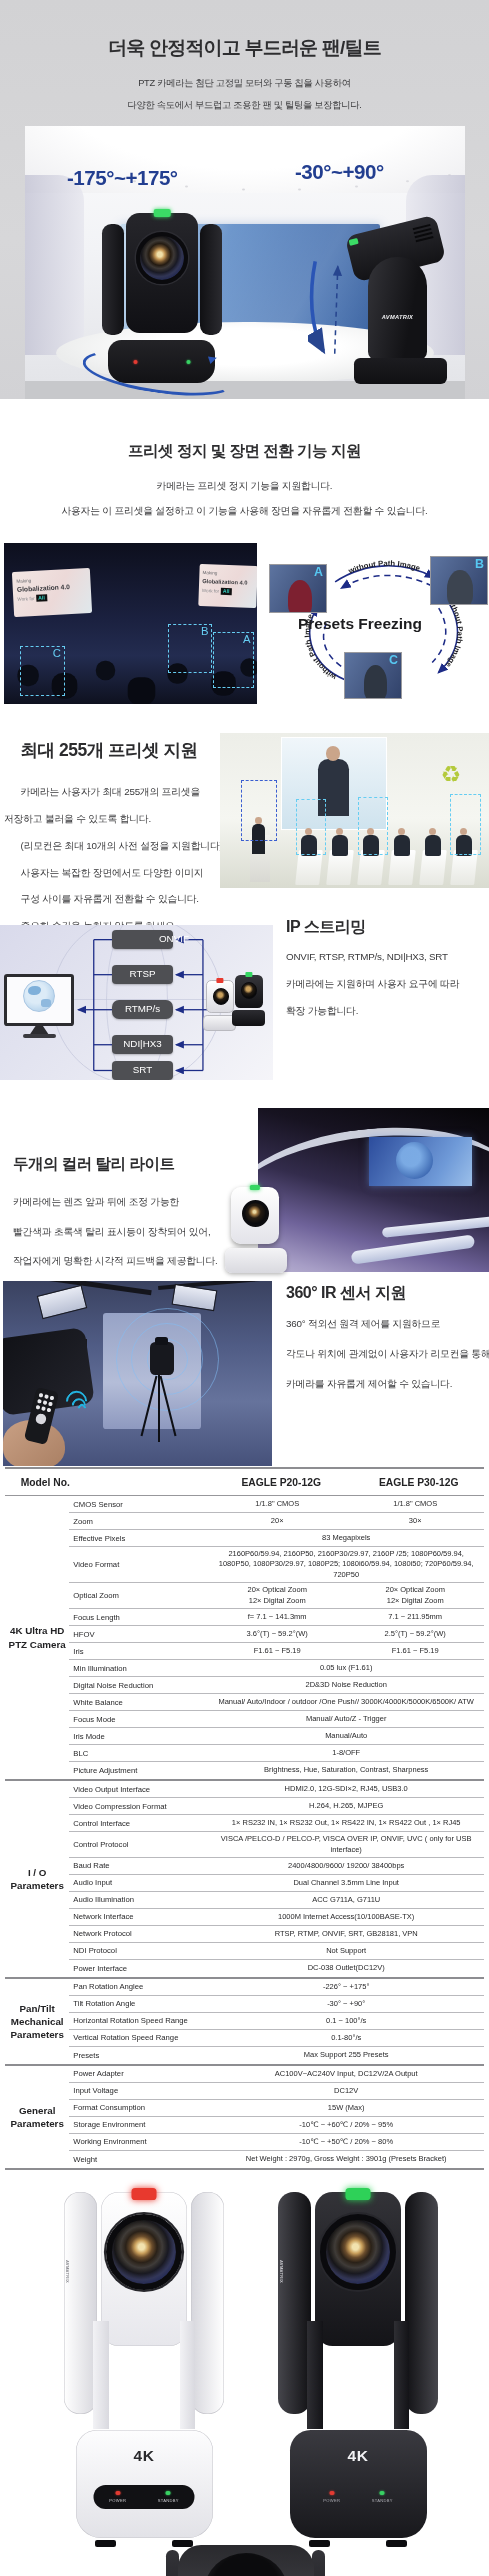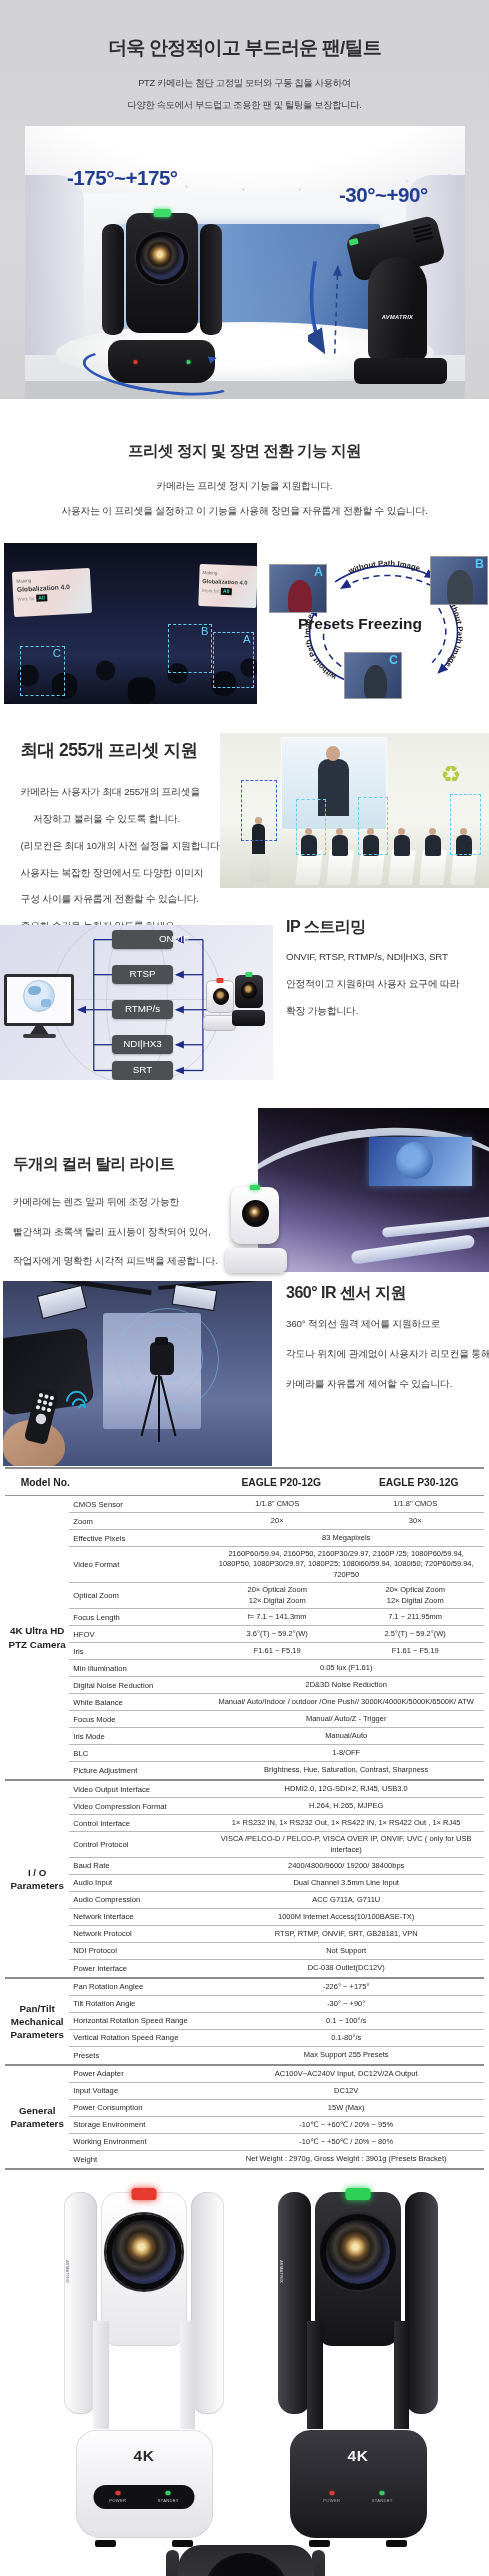--- a/index.html
+++ b/index.html
@@ -17,21 +17,21 @@
   .bn-dots { position:absolute; top:47px; left:62px; width:3.1px; height:2.1px; border-radius:50%; background:#dedee1;
              box-shadow:46px 7.2px #dcdce0, 98px 12.4px #dadade, 155px 15.5px #d9d9dd, 211px 15.5px #d9d9dd, 268px 12.4px #dadade, 319px 7.2px #dcdce0, 361px 1px #dedee2; }
   .bn-wall-l { position:absolute; left:0; top:49px; width:59px; height:180px; border-radius:0 26px 23px 0; background:linear-gradient(90deg,#c3c3d4,#e6e6ee); opacity:.8; }
   .bn-wall-r { position:absolute; right:0; top:49px; width:59px; height:180px; border-radius:26px 0 0 23px; background:linear-gradient(-90deg,#c3c3d4,#e6e6ee); opacity:.8; }
   .bn-screen { position:absolute; left:95px; top:98px; width:260px; height:111px; border-radius:2.1px;
                background:linear-gradient(100deg,#a9c9e6 0%,#6e97cc 40%,#4873b2 75%,#39619f 100%); box-shadow:0 0 9.3px rgba(90,130,190,.35); }
   .bn-screen:after { content:""; position:absolute; inset:0; background:linear-gradient(120deg,rgba(255,255,255,.35) 0%,rgba(255,255,255,0) 35%,rgba(255,255,255,.15) 70%,rgba(255,255,255,0) 100%); }
   .bn-floor { position:absolute; bottom:15.5px; left:31px; width:378px; height:62px; border-radius:50%; background:radial-gradient(ellipse at 50% 40%, #ffffff 35%, #eceded 70%, rgba(236,237,237,0) 100%); }
   .bn-strip { position:absolute; bottom:0; left:0; width:100%; height:18.5px; background:#c7c8cb; }
   .bn-angle { position:absolute; font-size:20.6px; font-weight:700; color:#223e90; letter-spacing:-0.5px; }
-  .bn-pan { left:42px; top:40px; } .bn-tilt { left:270px; top:57px;margin-left:44px; }
+  .bn-pan { left:42px; top:40px; } .bn-tilt { left:270px; top:34px; }
   
   .bn-cam1 { position:absolute; left:77px; top:87px; width:120px; height:170px; }
   .bc1-wing { position:absolute; top:11.3px; width:21.6px; height:111px; border-radius:9.3px; background:linear-gradient(90deg,#2b2b30,#101013); }
   .bc1-wing.l { left:0; } .bc1-wing.r { right:0; background:linear-gradient(-90deg,#2b2b30,#101013); }
   .bc1-head { position:absolute; left:24px; top:0; width:72px; height:120px; border-radius:13.4px; background:linear-gradient(180deg,#26262b,#101014); }
   .bc1-tally { position:absolute; left:50%; top:-3.6px; transform:translateX(-50%); width:16.5px; height:7.7px; border-radius:2.1px; background:#3bdb66; box-shadow:0 0 4.1px #3bdb66; }
   .bc1-lens { position:absolute; left:10.3px; top:18.5px; width:52px; height:52px; border-radius:50%; border:4.6px solid #0a0a0d;
               background:radial-gradient(circle at 45% 42%, #f0dfa8 0 7%, #c59755 14%, #6a4e2c 22%, #241b12 31%, #3d3833 40%, #14120f 52%, #2c2b30 63%, #0a0a0e 78%);
               box-shadow:0 0 0 1.5px #2c2c32, inset -3.1px -5.2px 8.2px rgba(70,90,200,.35); }
   .bc1-base { position:absolute; bottom:0; left:6.2px; width:107px; height:43px; border-radius:13.4px 13.4px 17.5px 17.5px; background:linear-gradient(180deg,#232327,#121215); }
@@ -312,21 +312,21 @@
     </div>
     <div class="thumb" style="left:76px; top:97px; width:58px; height:47px;">
       <div class="th-fig" style="left:18.5px; top:12.4px; width:23px; height:36px; background:#2e3642;"></div>
       <span>C</span>
     </div>
     <div class="pd-center">Presets Freezing</div>
   </div>
 
   <div class="left-title" style="left:20.6px; top:738px; font-size:17.5px;">최대 255개 프리셋 지원</div>
   <div class="body-line" style="left:20.6px; top:786px;">카메라는 사용자가 최대 255개의 프리셋을</div>
-  <div class="body-line" style="left:33px; top:813px;">저장하고 불러올 수 있도록 합니다.</div>
+  <div class="body-line" style="left:4px; top:813px;">저장하고 불러올 수 있도록 합니다.</div>
   <div class="body-line" style="left:20.6px; top:840px;">(리모컨은 최대 10개의 사전 설정을 지원합니다).</div>
   <div class="body-line" style="left:20.6px; top:867px;">사용자는 복잡한 장면에서도 다양한 이미지</div>
   <div class="body-line" style="left:20.6px; top:893px;">구성 사이를 자유롭게 전환할 수 있습니다.</div>
   <div class="body-line" style="left:20.6px; top:920px;">중요한 순간을 놓치지 않도록 하세요.</div>
 
   <div class="p255-photo">
     <div class="p255-screen">
       <div class="p255-fig" style="left:36px; top:20.6px; width:31px; height:57px; border-radius:10.3px 10.3px 0 0;"></div>
       <div class="p255-fig" style="left:44px; top:8.2px; width:14.4px; height:14.4px; border-radius:50%; background:#caa58a;"></div>
     </div>
@@ -373,21 +373,21 @@
           <path d="M394,96 H342" marker-end="url(#ahl)"></path>
           <path d="M394,164 H342" marker-end="url(#ahl)"></path>
           <path d="M394,232 H342" marker-end="url(#ahl)"></path>
           <path d="M394,282 H342" marker-end="url(#ahl)"></path>
         <path d="M182,164 H152" marker-end="url(#ahl)"></path>
         <path d="M430,164 H394"></path>
       </g>
     </svg>
     <div class="pbox" style="top:5.2px;padding-left:47px;">ONVIF</div>
     <div class="pbox" style="top:40px;">RTSP</div>
-    <div class="pbox" style="top:75px;">RTMP/s</div>
+    <div class="pbox" style="top:75px;border-radius:7px;">RTMP/s</div>
     <div class="pbox" style="top:110px;">NDI|HX3</div>
     <div class="pbox" style="top:136px;">SRT</div>
     <div class="monitor">
         <div class="m-scr">
           <div class="m-glb"></div>
         </div>
       </div>
     <div class="m-stand"></div>
     <div class="m-foot"></div>
     <div class="mini-cam mini-w" style="left:206px; top:55px;">
@@ -400,21 +400,21 @@
     <div class="mini-cam mini-b" style="left:235px; top:50px;">
       <div class="mc-head">
           <div class="mc-tly" style="background:#35d662;"></div>
           <div class="mc-lens"></div>
         </div>
       <div class="mc-base"></div>
     </div>
   </div>
   <div class="left-title" style="left:286px; top:917px; font-size:16px;">IP 스트리밍</div>
   <div class="body-line" style="left:286px; top:951px;">ONVIF, RTSP, RTMP/s, NDI|HX3, SRT</div>
-  <div class="body-line" style="left:286px; top:978px;">안정적이고 지원하며 사용자 요구에 따라</div>
+  <div class="body-line" style="left:286px; top:978px;">카메라에는 지원하며 사용자 요구에 따라</div>
   <div class="body-line" style="left:286px; top:1005px;">확장 가능합니다.</div>
 
   <div class="left-title" style="left:13px; top:1154px; font-size:15.5px;">두개의 컬러 탈리 라이트</div>
   <div class="body-line" style="left:13px; top:1196px;">카메라에는 렌즈 앞과 뒤에 조정 가능한</div>
   <div class="body-line" style="left:13px; top:1226px;">빨간색과 초록색 탈리 표시등이 장착되어 있어,</div>
   <div class="body-line" style="left:13px; top:1255px;">작업자에게 명확한 시각적 피드백을 제공합니다.</div>
   <div class="tally-photo">
     <div class="tp-arc"></div>
     <div class="tp-screen"></div>
     <div class="tp-earth"></div>
@@ -658,21 +658,21 @@
             </div>
             <div class="s-row">
               <div class="s-label">Audio Input</div>
               <div class="s-vals">
                 <div class="s-v">
                   <div>Dual Channel 3.5mm Line Input</div>
                 </div>
               </div>
             </div>
             <div class="s-row">
-              <div class="s-label">Audio Compression</div>
+              <div class="s-label">Audio Illumination</div>
               <div class="s-vals">
                 <div class="s-v">
                   <div>ACC G711A, G711U</div>
                 </div>
               </div>
             </div>
             <div class="s-row">
               <div class="s-label">Network Interface</div>
               <div class="s-vals">
                 <div class="s-v">
@@ -764,21 +764,21 @@
             </div>
             <div class="s-row">
               <div class="s-label">Input Voltage</div>
               <div class="s-vals">
                 <div class="s-v">
                   <div>DC12V</div>
                 </div>
               </div>
             </div>
             <div class="s-row">
-              <div class="s-label">Power Consumption</div>
+              <div class="s-label">Format Consumption</div>
               <div class="s-vals">
                 <div class="s-v">
                   <div>15W (Max)</div>
                 </div>
               </div>
             </div>
             <div class="s-row">
               <div class="s-label">Storage Environment</div>
               <div class="s-vals">
                 <div class="s-v">

